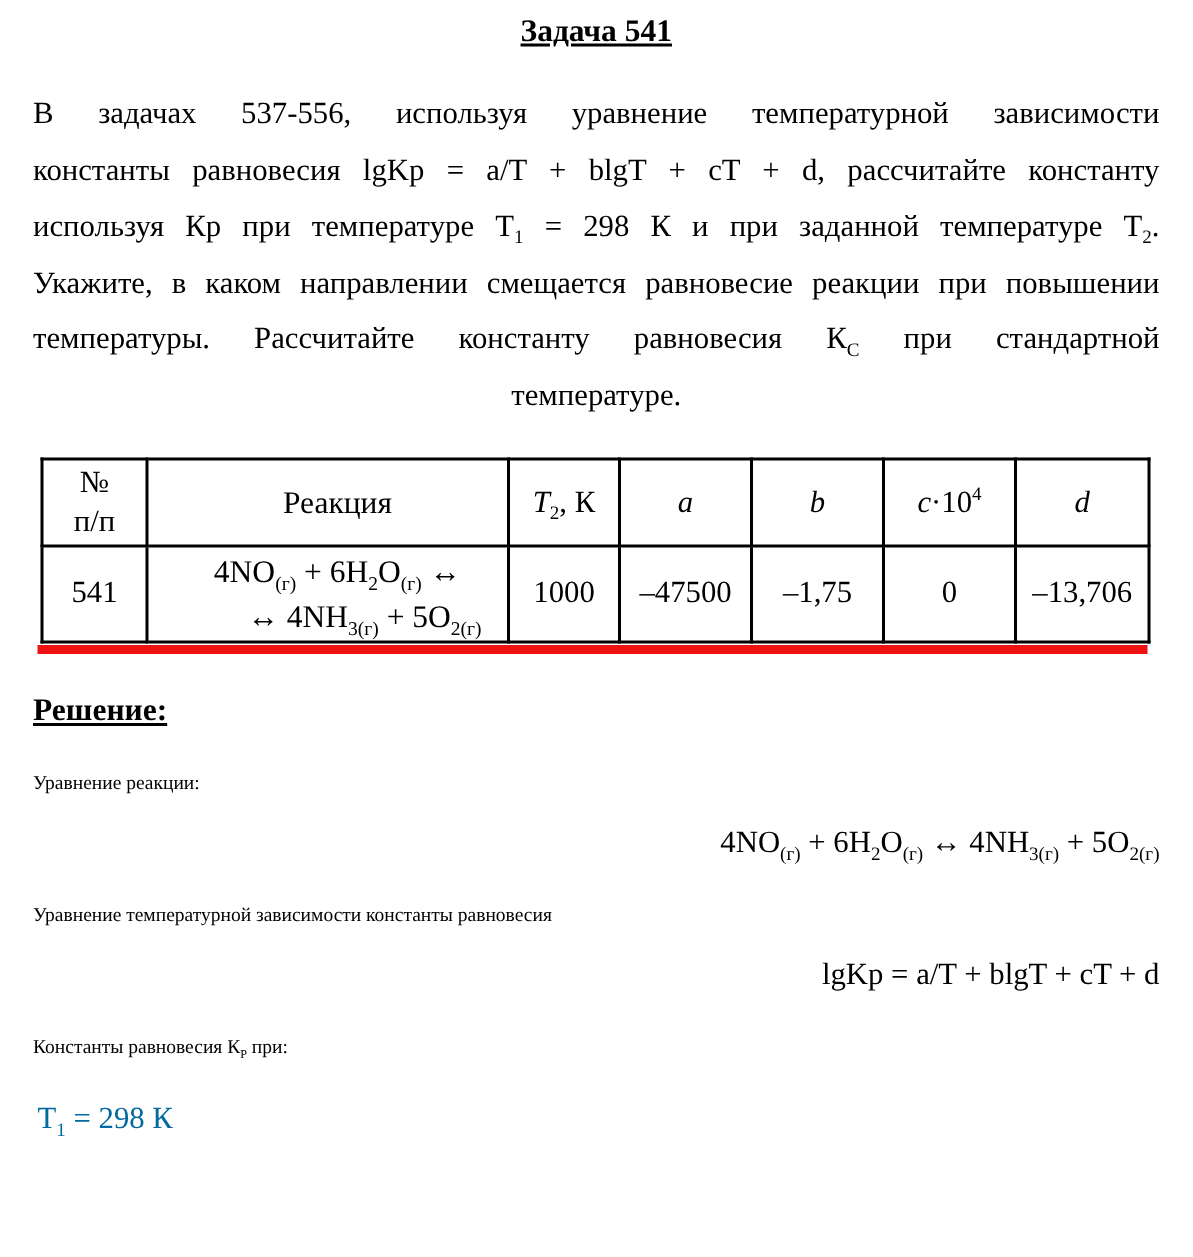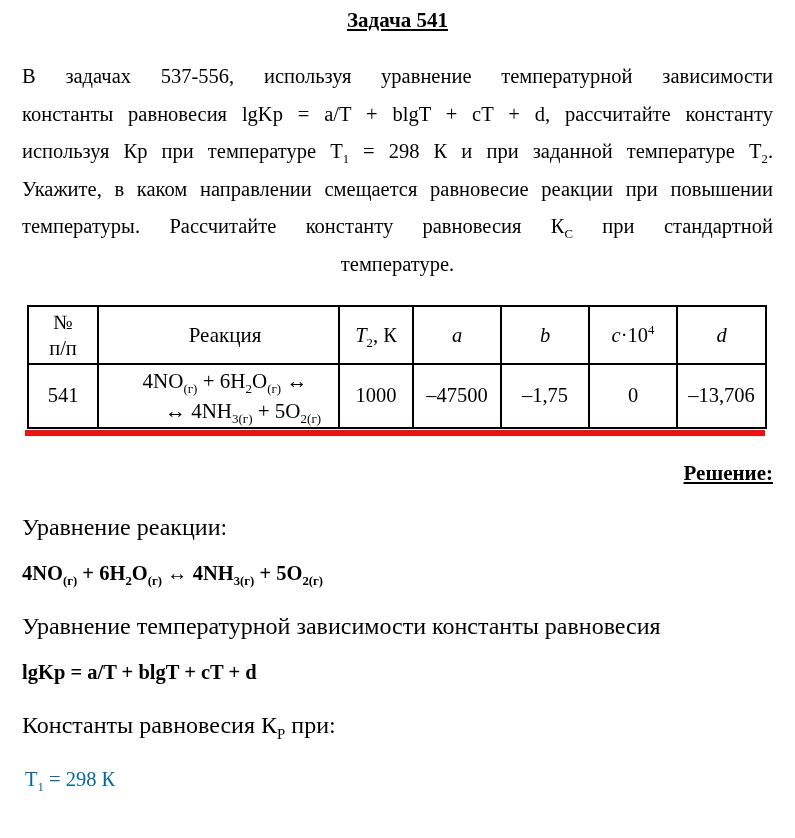--- a/index.html
+++ b/index.html
@@ -23,24 +23,24 @@
   }
   .data-table td{
     border:2px solid #000;text-align:center;vertical-align:middle;
     font-size:20.5px;padding:0;
   }
   .data-table .hrow td{height:56px;line-height:26px;}
   .data-table .drow td{height:62px;}
   .cell-reaction{text-align:left;padding-left:13px !important;line-height:30px !important;font-size:21px !important;border-radius:29px;}
   .red-divider{height:6px;width:740px;margin:1px 0 0 3px;}
   
-  .solution-heading{text-align:right;font-weight:bold;font-size:21px;margin:25px 0 0 0;}
+  .solution-heading{text-align:left;font-weight:bold;font-size:21px;margin:25px 0 0 0;}
   .solution-heading span{text-decoration:underline;}
-  .s-label{font-size:24px;margin:28px 0 0 0;}
-  .s-eq{font-size:20.5px;text-align:left;margin:21px 0 0 0;font-weight:bold;}
+  .s-label{font-size:13px;margin:28px 0 0 0;}
+  .s-eq{font-size:20.5px;text-align:right;margin:21px 0 0 0;}
   .condition{font-size:20.5px;margin:29px 0 0 3px;}
   .formula{
     display:flex;align-items:center;font-size:25px;margin:18px 0 0 8px;
     white-space:pre;
   }
   .frac{display:inline-block;text-align:center;margin:0 5px;}
 </style>
 </head>
 <body>
 

